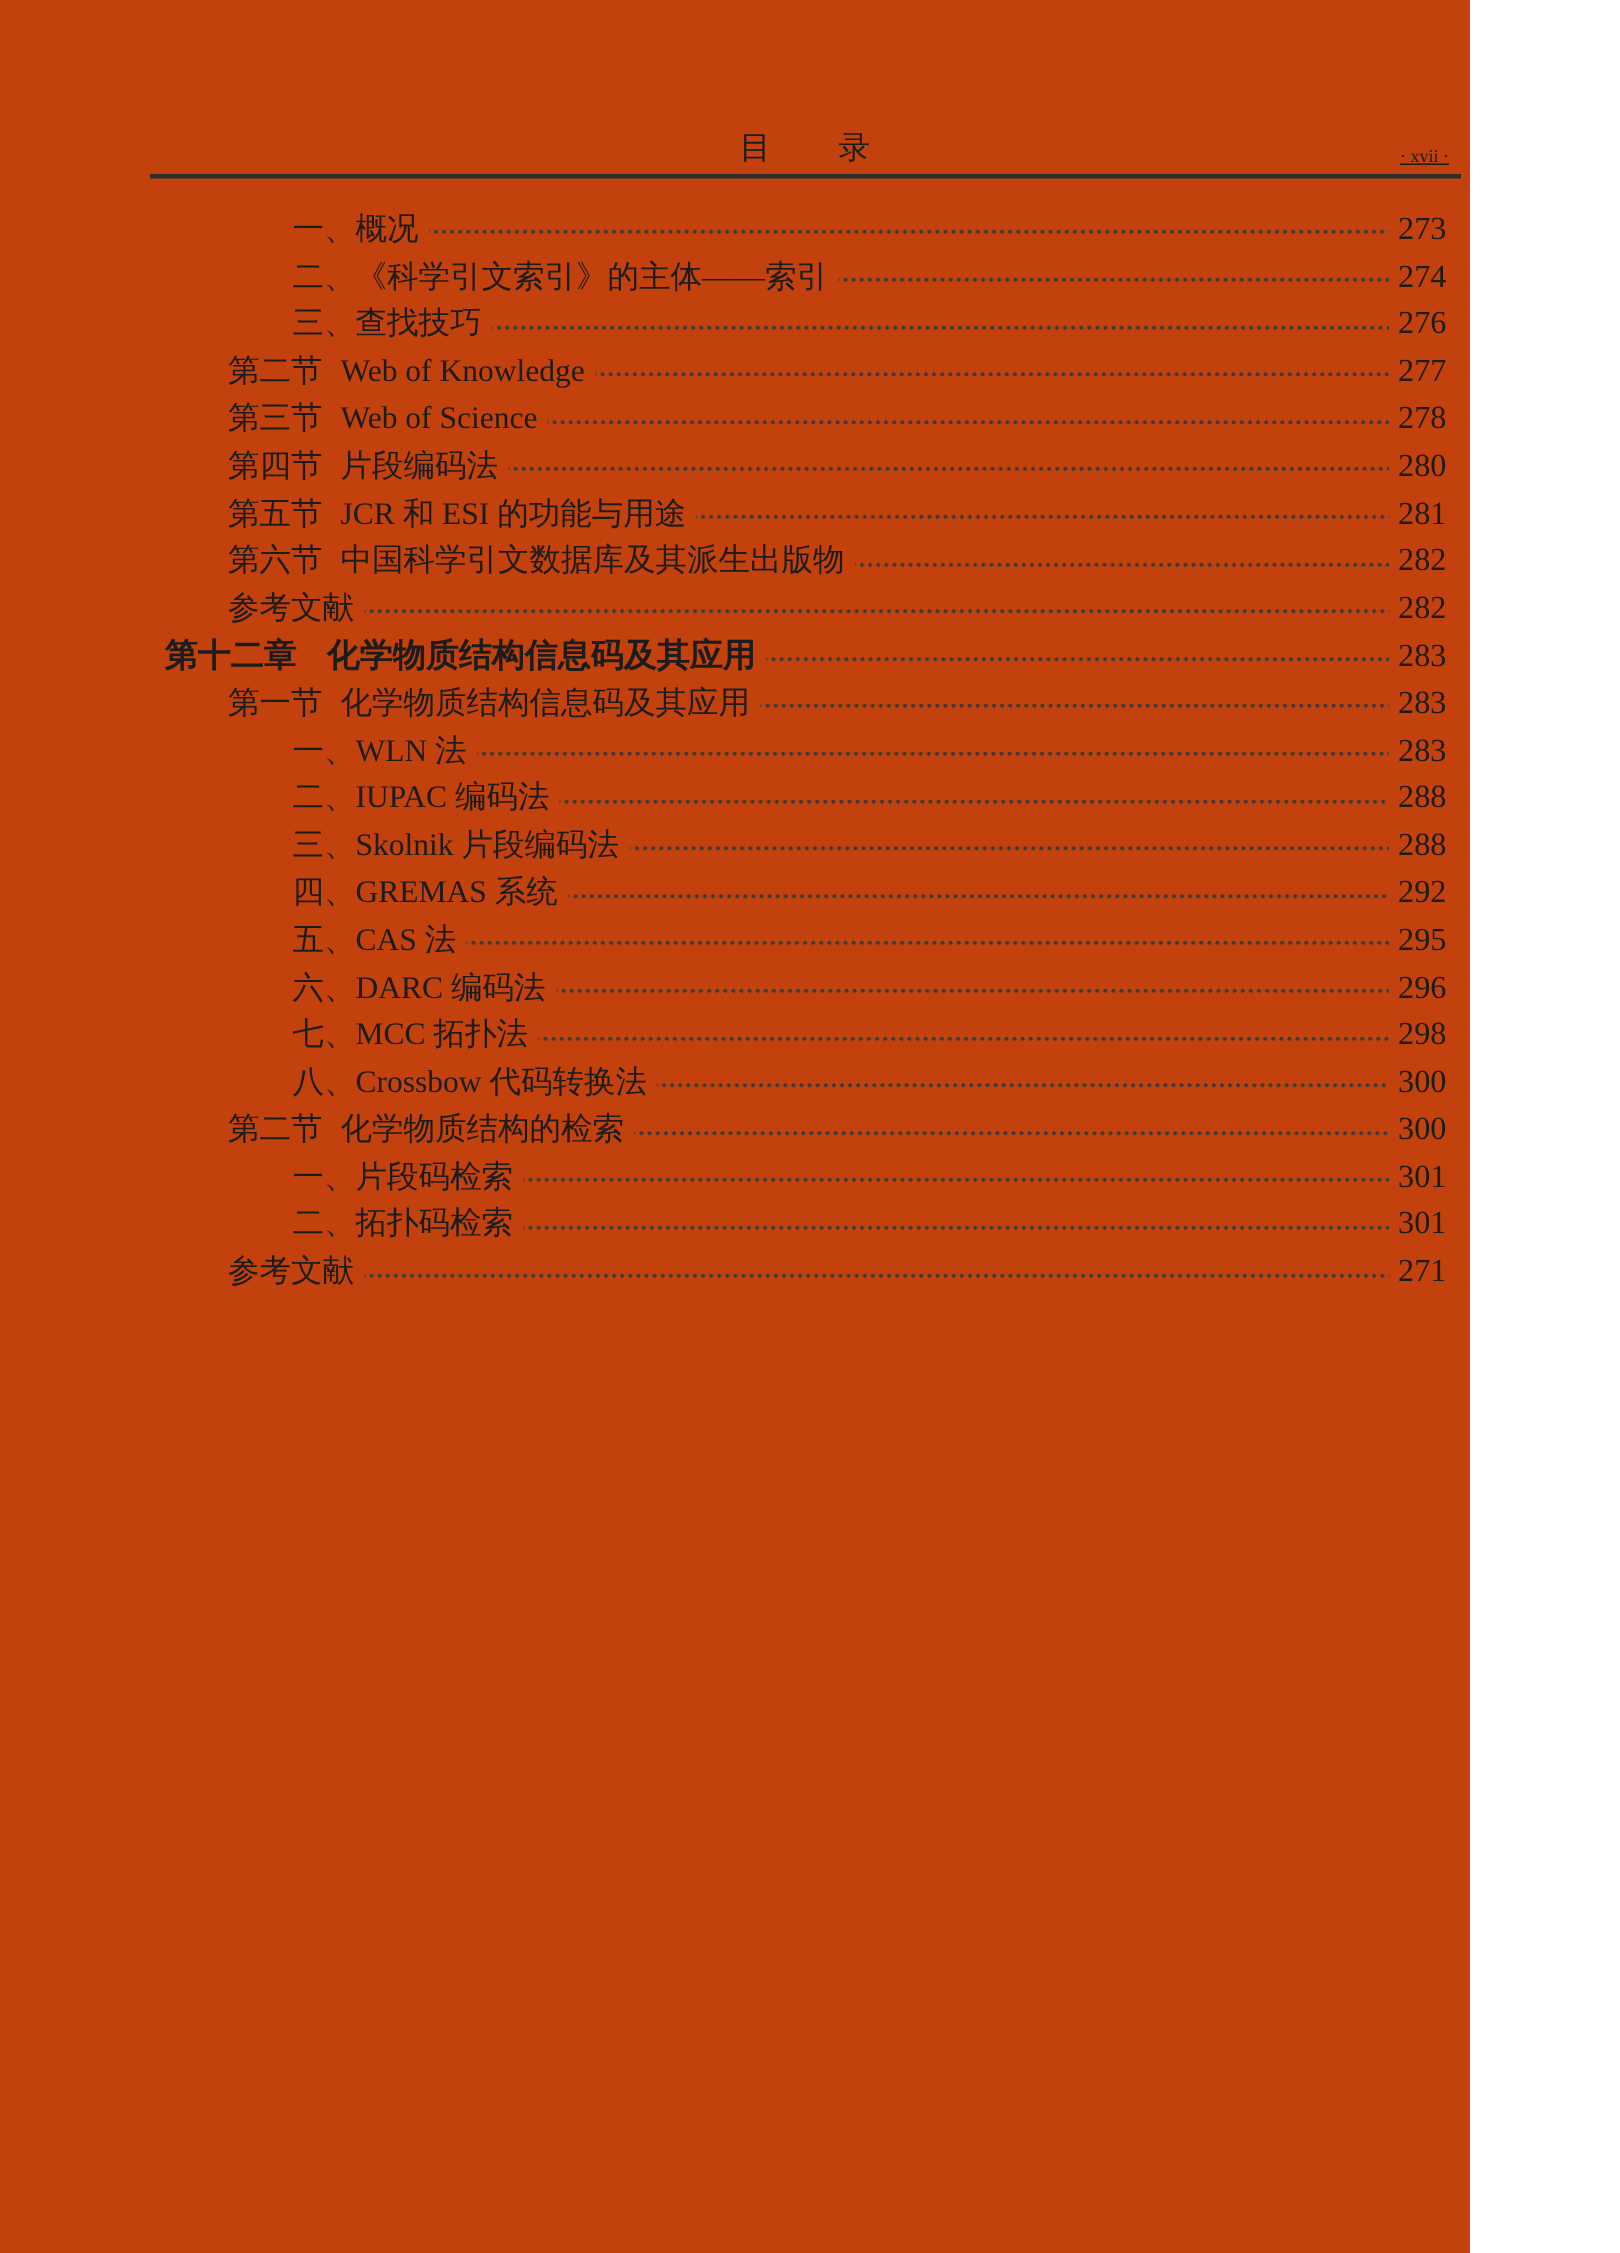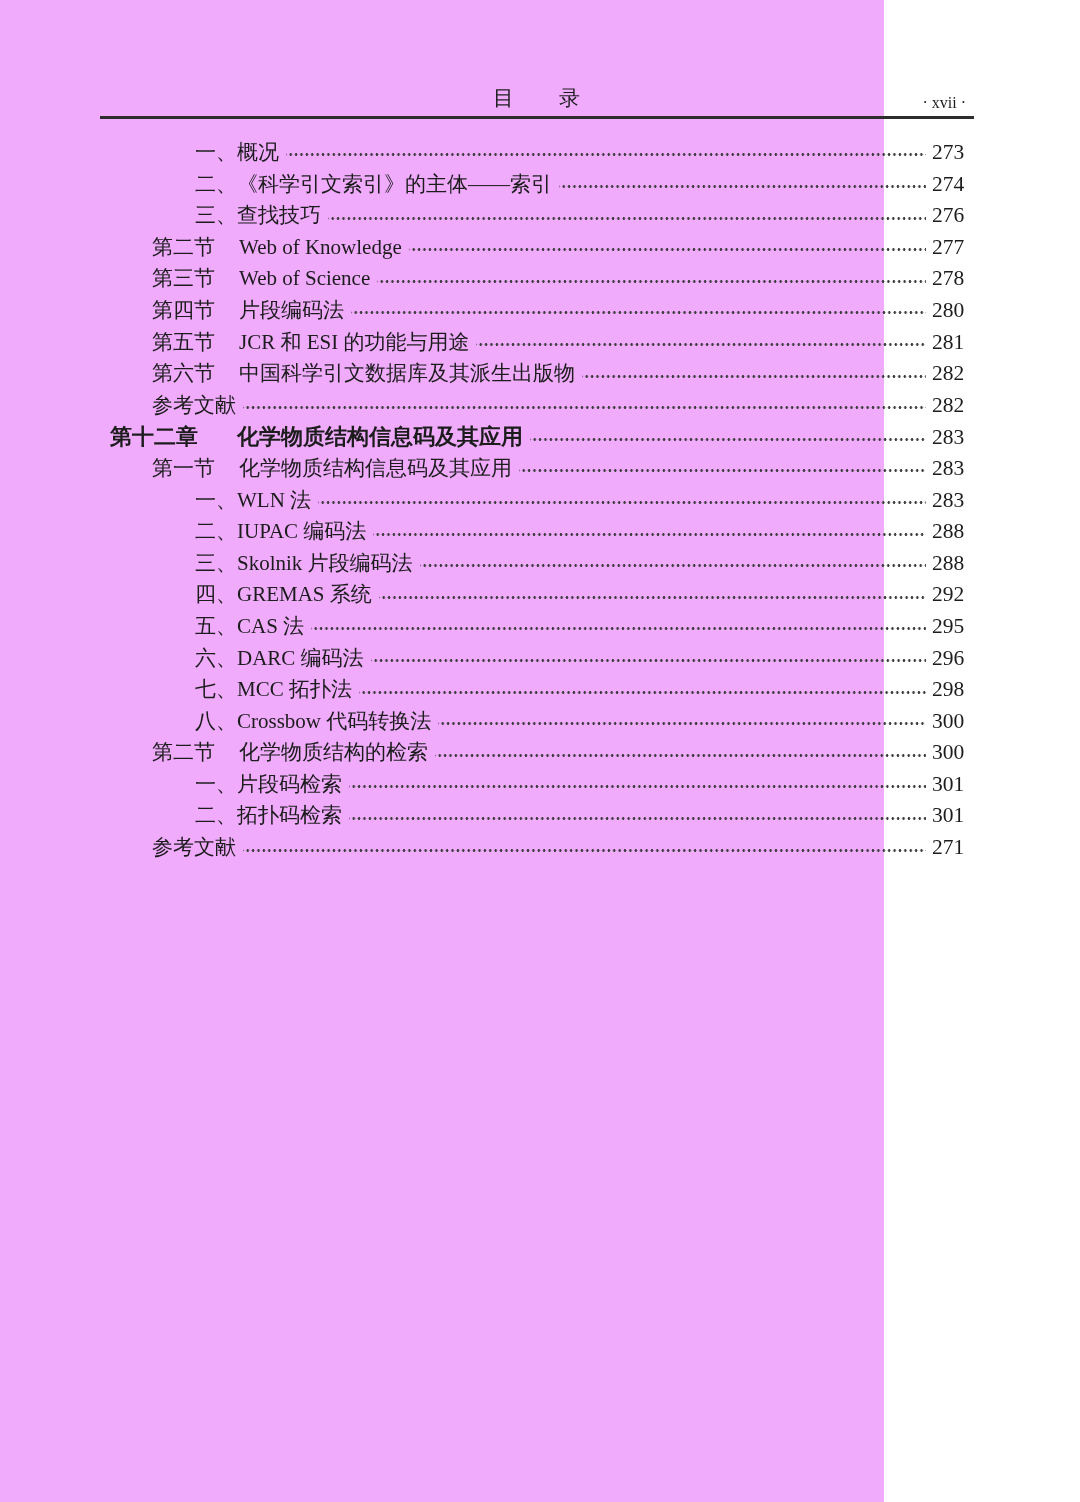--- a/index.html
+++ b/index.html
@@ -9,23 +9,23 @@
   }
   body {
     width: 1080px;
     height: 1502px;
     font-family: "Liberation Serif", "DejaVu Serif", serif;
     color: #1c1c1c;
     overflow: hidden;
   }
   .page {
     position: relative;
-    width: 884px;
+    width: 980px;
     height: 1502px;
-    background: #f0abfc;
+    background: #c2410c;
   }
   .content {
     position: absolute;
     left: 100px;
     top: 84px;
     width: 874px;
   }
   
   .running-head {
     position: relative;
@@ -38,43 +38,44 @@
     bottom: 4px;
     text-align: center;
     font-size: 21px;
     white-space: pre;
     letter-spacing: 1px;
   }
   .head-folio {
     position: absolute;
     right: 8px;
     bottom: 4px;
-    font-size: 16px;
+    font-size: 12px;
     white-space: pre;
+    text-decoration: underline;
   }
   .head-rule {
     border-bottom: 3px solid #2d2d2d;
   }
   
   .toc-list {
     margin-top: 18px;
   }
   .toc-row {
     display: flex;
     align-items: baseline;
     height: 31.6px;
     font-size: 21px;
     line-height: 31.6px;
   }
   .level-chapter { padding-left: 10px; font-weight: bold; font-size: 22px; }
   .level-section { padding-left: 52px; }
   .level-item    { padding-left: 95px; }
   .toc-label { white-space: pre; flex: none; }
-  .level-section .toc-label { margin-right: 24px; }
-  .level-chapter .toc-label { margin-right: 39px; font-family: Liberation Serif, serif; }
+  .level-section .toc-label { margin-right: 12px; }
+  .level-chapter .toc-label { margin-right: 20px; font-family: Liberation Serif, serif; }
   .no-title .toc-label { margin-right: 0; }
   .toc-title { white-space: pre; flex: none; }
   .leader {
     flex: 1;
     align-self: stretch;
     margin: 0 6px 0 7px;
     background-image: radial-gradient(circle, #3b3b3b 1.15px, rgba(0,0,0,0) 1.5px);
     background-size: 5.4px 5.4px;
     background-repeat: repeat-x;
     background-position: 2px 59%;

